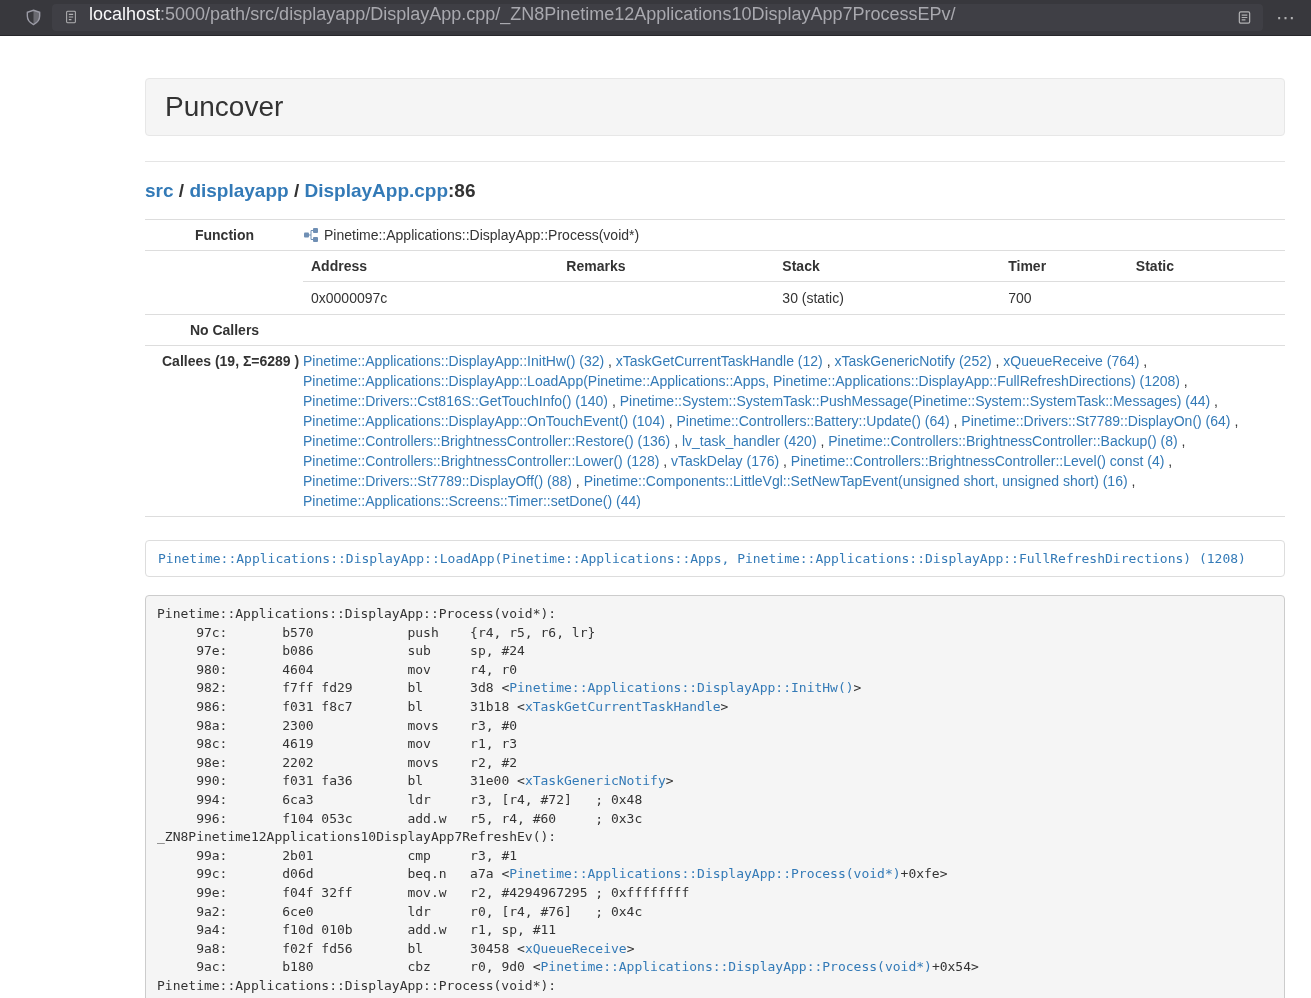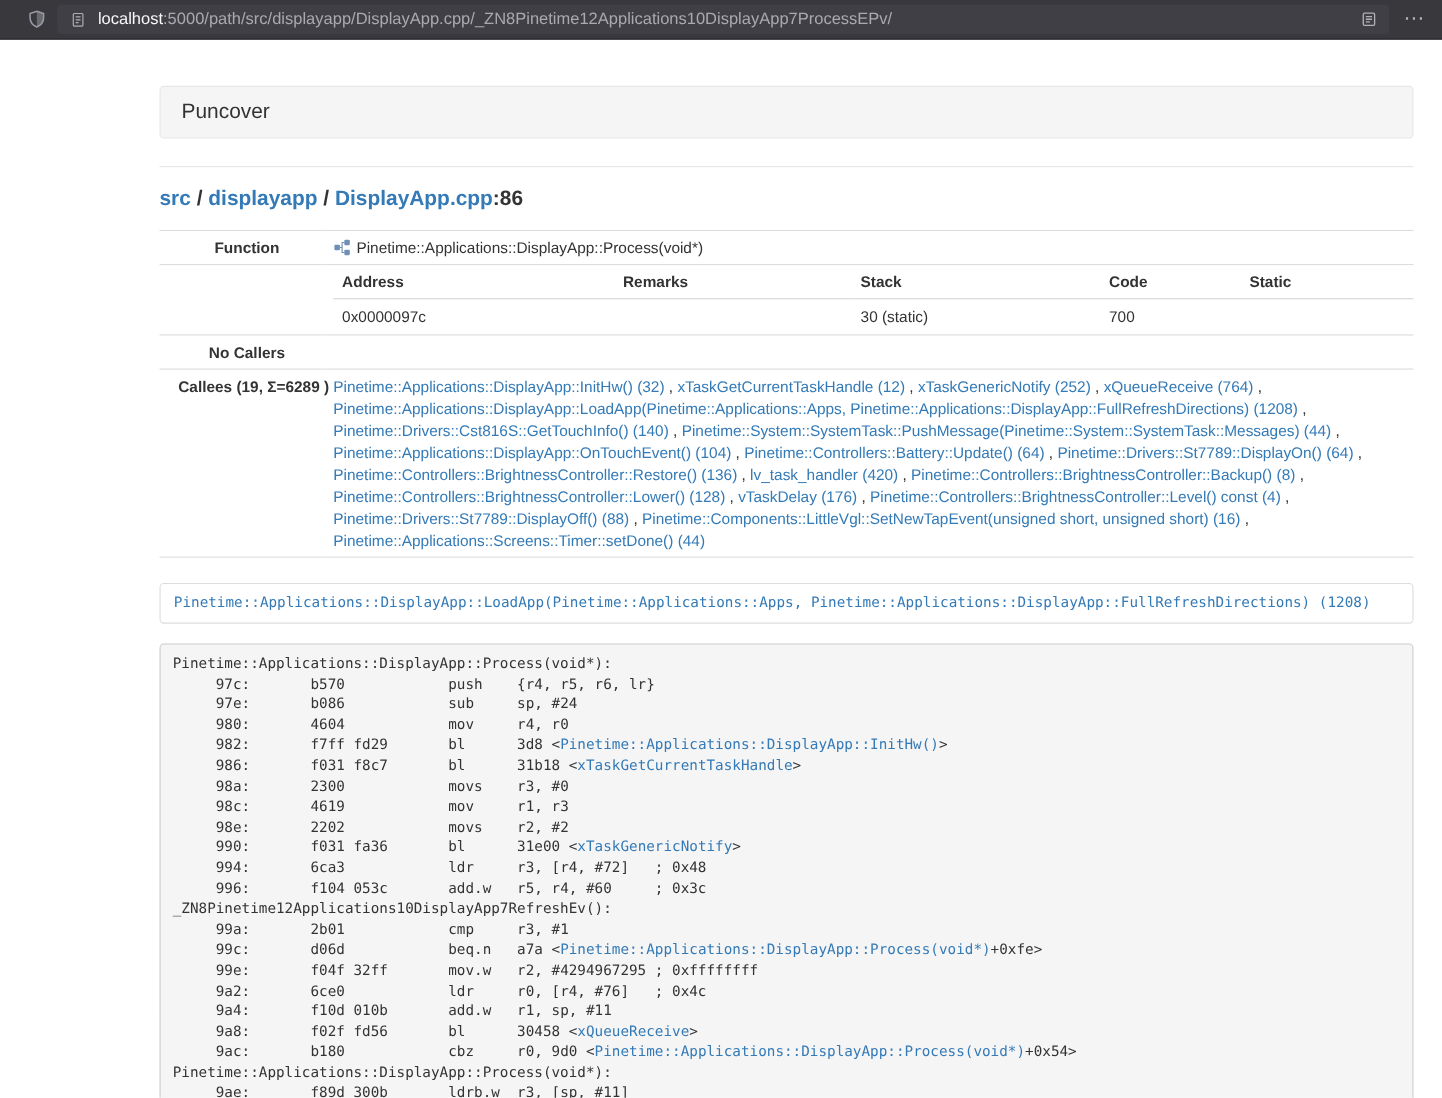--- a/index.html
+++ b/index.html
@@ -5,33 +5,33 @@
   * { margin:0; padding:0; box-sizing:border-box; }
   html,body { width:1311px; height:998px; overflow:hidden; }
   body { background:#fff; font-family:"Liberation Sans", sans-serif; font-size:14px; color:#333; }
   a { color:#337ab7; text-decoration:none; cursor:pointer; }
 
   
   .topbar { height:36px; background:#38383d; border-bottom:1px solid #27272b;
             display:flex; align-items:center; padding:0 12px 0 20px; }
   .icon-btn { display:flex; align-items:center; justify-content:center;
               width:26px; height:26px; border-radius:3px; flex:none; }
-  .urlbar { flex:1; display:flex; align-items:center; height:27px; background:#3f3f45;
-            border-radius:4px; margin:0 10px 0 6px; padding:0 6px; font-size:15px; }
+  .urlbar { flex:1; display:flex; align-items:flex-start; height:27px; background:#3f3f45;
+            border-radius:4px; margin:0 10px 0 6px; padding:0 6px; font-size:18px; }
   .urlbar .host { color:#f9f9fa; }
   .urlbar .path { color:#a9a9af; }
   .url-text { margin-left:5px; white-space:nowrap; overflow:hidden; }
   .spacer { flex:1; }
   .dots { color:#b1b1b3; font-size:19px; letter-spacing:1px; line-height:1; }
 
   
   .container { width:1140px; margin:42px 26px 0 145px; }
 
   .hero { background:#f5f5f5; border:1px solid #e7e7e7; border-radius:4px; padding:12px 19px; }
-  .hero .title { font-size:19px; color:#333; }
+  .hero .title { font-size:28px; color:#333; }
 
   hr.rule { border:none; border-top:1px solid #e5e5e5; margin-top:25px; }
 
   .breadcrumb { margin:18px 0 17px; font-size:19px; font-weight:bold; color:#333; }
 
   table.ftable { width:100%; border-collapse:collapse; border-bottom:1px solid #ddd; table-layout:fixed; }
   table.ftable > tbody > tr { border-top:1px solid #ddd; }
   table.ftable > tbody > tr > th { text-align:center; vertical-align:top; font-weight:bold;
                                    padding:5px 8px 5px 17px; white-space:nowrap; line-height:20px; }
   table.ftable > tbody > tr > td { padding:5px 8px; vertical-align:top; line-height:20px; }
@@ -117,21 +117,21 @@
                 <col style="width:22%">
                 <col style="width:23%">
               <col style="width:13%">
                 <col style="width:16%">
             </colgroup>
             <thead>
               <tr>
                 <th>Address</th>
                 <th>Remarks</th>
                 <th>Stack</th>
-                <th>Code</th>
+                <th>Timer</th>
                 <th>Static</th>
               </tr>
             </thead>
             <tbody>
               <tr>
                 <td>0x0000097c</td>
                 <td></td>
                 <td>30 (static)</td>
                 <td>700</td>
                 <td></td>

